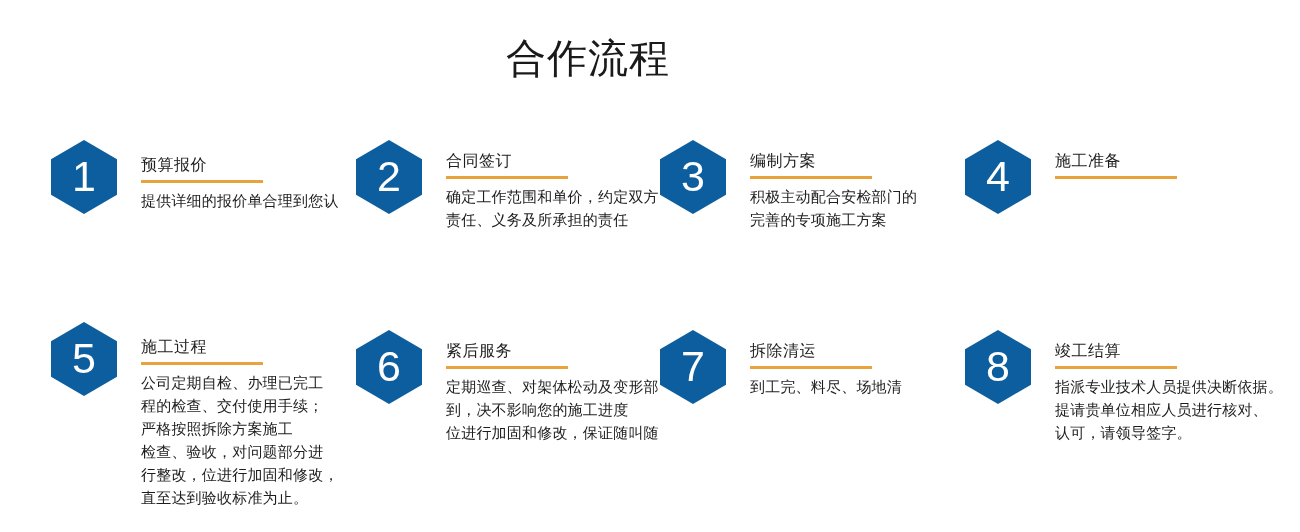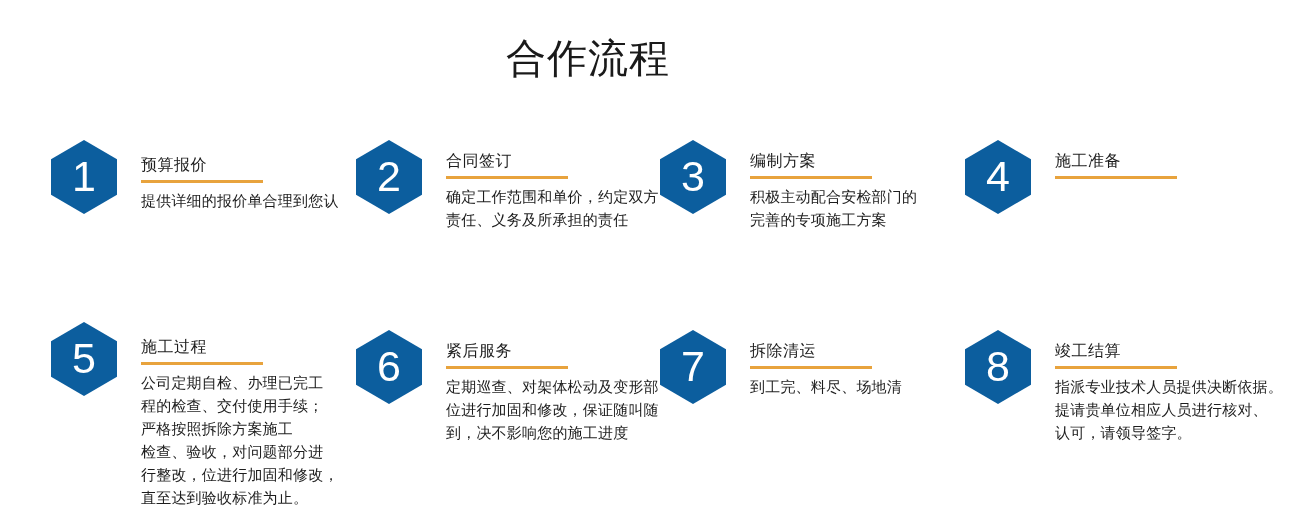--- a/index.html
+++ b/index.html
@@ -201,22 +201,22 @@
   <div class="step s6">
     <div class="hex-badge">
       <div class="hex-shape" style="background: rgb(12, 94, 158);"></div>
       <div class="hex-num">6</div>
     </div>
     <div class="step-body">
       <div class="step-heading">紧后服务</div>
       <div class="step-rule" style="width: 122px; background: rgb(232, 163, 61);"></div>
       <div class="step-desc">
         <div>定期巡查、对架体松动及变形部</div>
+        <div>到，决不影响您的施工进度</div>
         <div>位进行加固和修改，保证随叫随</div>
-        <div>到，决不影响您的施工进度</div>
       </div>
     </div>
   </div>
 
   <div class="step s7">
     <div class="hex-badge">
       <div class="hex-shape" style="background: rgb(12, 94, 158);"></div>
       <div class="hex-num">7</div>
     </div>
     <div class="step-body">

